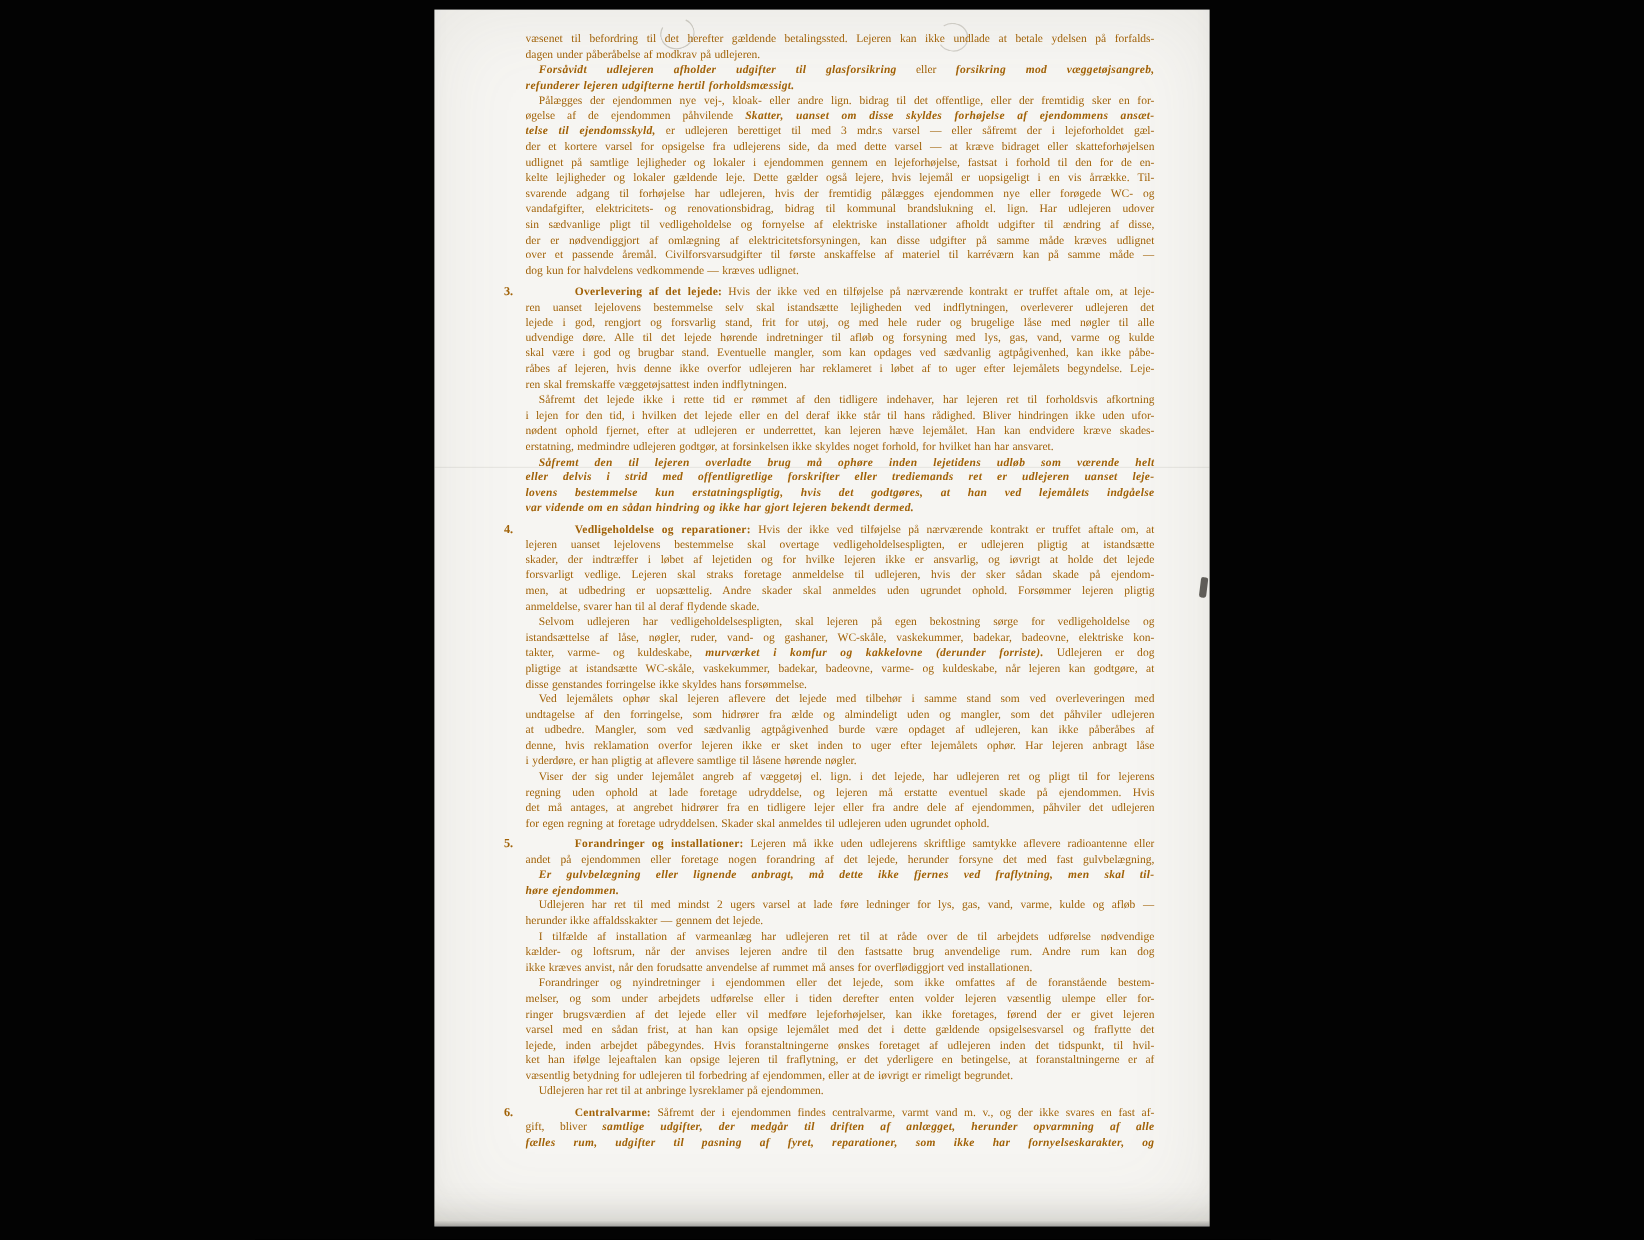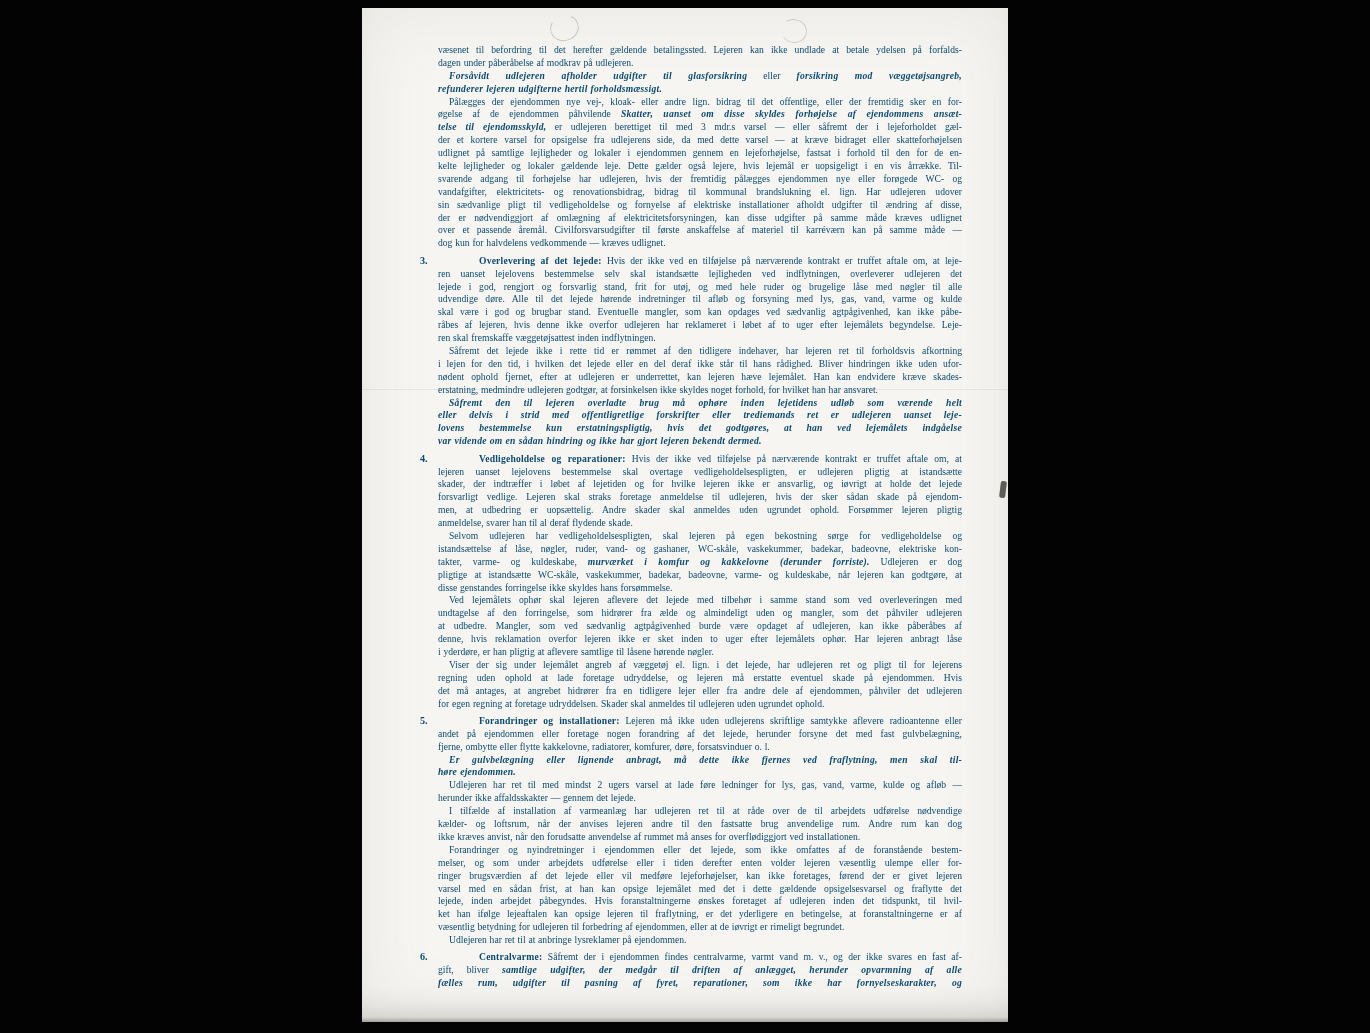--- a/index.html
+++ b/index.html
@@ -3,21 +3,21 @@
 <meta charset="utf-8">
 <style>
   html,body {margin:0; padding:0; background:#000;}
   .stage {position:relative; width:1370px; height:1033px; background:#030303; overflow:hidden;
           font-family:"Liberation Serif", serif;}
   .page {position:absolute; left:362px; top:8px; width:646px; height:1014px;
          background:#f6f5f2;
          box-shadow: inset 0 0 70px rgba(110,105,90,0.10), inset 0 -26px 30px -22px rgba(60,55,45,0.25);}
   .page::after {content:""; position:absolute; left:0; bottom:0; width:100%; height:5px;
                 background:linear-gradient(rgba(0,0,0,0), rgba(0,0,0,0.22));}
-  .content {position:absolute; left:76px; top:36px; width:524px; color:#0c4a6e;}
+  .content {position:absolute; left:76px; top:19px; width:524px; color:#a16207;}
   .block {position:relative;}
   .block.gap {margin-top:4.5px;}
   .line {font-size:9.6px; line-height:12.9px; height:12.9px; overflow:hidden;
          text-align:justify; text-align-last:justify; word-spacing:0.4px;}
   .line.end {text-align-last:left;}
   .line.ind {padding-left:11px;}
   .num {position:absolute; left:-18px; top:0; font-weight:bold; font-size:10.2px; line-height:12.9px;}
   .n  {}
   .bi {font-weight:bold; font-style:italic; letter-spacing:0.25px;}
   .h  {font-weight:bold; letter-spacing:0.2px; 
@@ -112,21 +112,20 @@
         <div class="block">
           <div class="line ind"><span class="n">Viser der sig under lejemålet angreb af væggetøj el. lign. i det lejede, har udlejeren ret og pligt til for lejerens</span></div>
           <div class="line"><span class="n">regning uden ophold at lade foretage udryddelse, og lejeren må erstatte eventuel skade på ejendommen. Hvis</span></div>
           <div class="line"><span class="n">det må antages, at angrebet hidrører fra en tidligere lejer eller fra andre dele af ejendommen, påhviler det udlejeren</span></div>
           <div class="line end"><span class="n">for egen regning at foretage udryddelsen. Skader skal anmeldes til udlejeren uden ugrundet ophold.</span></div>
         </div>
         <div class="block gap">
           <span class="num">5.</span>
           <div class="line"><span class="h">Forandringer og installationer:</span><span class="n"> Lejeren må ikke uden udlejerens skriftlige samtykke aflevere radioantenne eller</span></div>
           <div class="line"><span class="n">andet på ejendommen eller foretage nogen forandring af det lejede, herunder forsyne det med fast gulvbelægning,</span></div>
-          <div class="line end"><span class="n">fjerne, ombytte eller flytte kakkelovne, radiatorer, komfurer, døre, forsatsvinduer o. l.</span></div>
         </div>
         <div class="block">
           <div class="line ind"><span class="bi">Er gulvbelægning eller lignende anbragt, må dette ikke fjernes ved fraflytning, men skal til-</span></div>
           <div class="line end"><span class="bi">høre ejendommen.</span></div>
         </div>
         <div class="block">
           <div class="line ind"><span class="n">Udlejeren har ret til med mindst 2 ugers varsel at lade føre ledninger for lys, gas, vand, varme, kulde og afløb —</span></div>
           <div class="line end"><span class="n">herunder ikke affaldsskakter — gennem det lejede.</span></div>
         </div>
         <div class="block">

